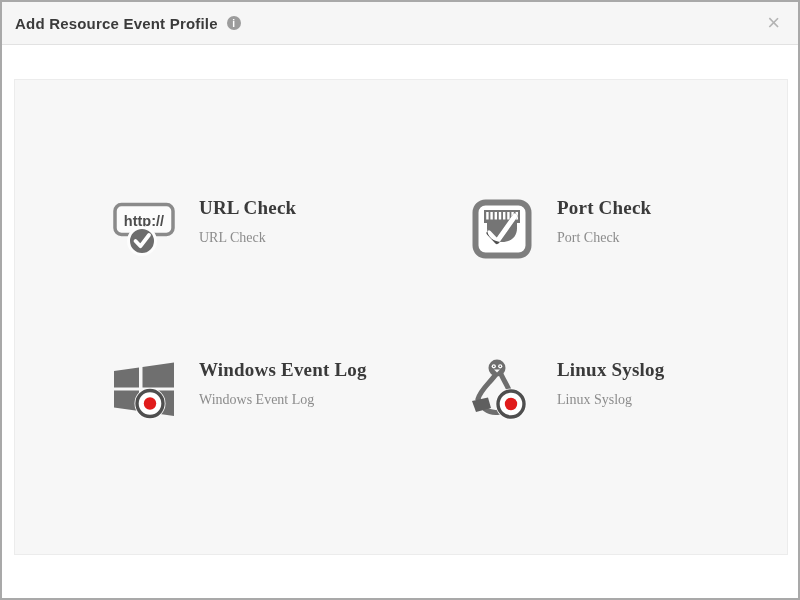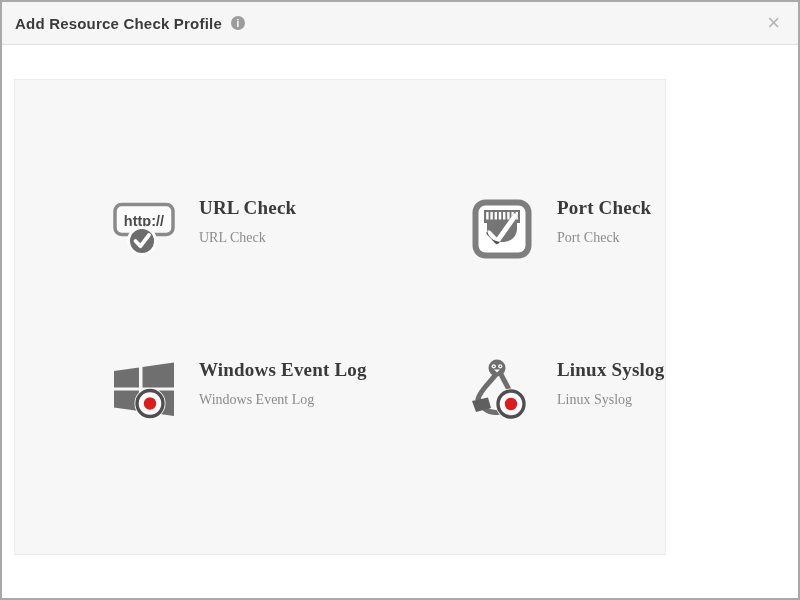--- a/index.html
+++ b/index.html
@@ -57,21 +57,21 @@
     font-size: 22px;
     line-height: 1;
     cursor: pointer;
     user-select: none;
     padding: 2px 2px;
   }
   .panel {
     position: absolute;
     left: 12px;
     top: 77px;
-    width: 652px;
+    width: 774px;
     height: 476px;
     background: #f7f7f7;
     border: 1px solid #ececec;
     box-sizing: border-box;
   }
   .grid {
     position: absolute;
     left: 96px;
     top: 116px;
     display: grid;
@@ -104,21 +104,21 @@
     margin-top: 11px;
     line-height: 16px;
   }
 </style>
 </head>
 <body>
 
 <div class="window">
 
   <div class="header">
-    <span class="header-title">Add Resource Check Profile</span>
+    <span class="header-title">Add Resource Event Profile</span>
     <span class="info-icon">i</span>
     <span class="close-btn">×</span>
   </div>
 
   <div class="panel">
     <div class="grid">
 
       <div class="item">
         <div class="icon-box">
           <svg width="66" height="63" viewBox="0 0 66 63" xmlns="http://www.w3.org/2000/svg">

